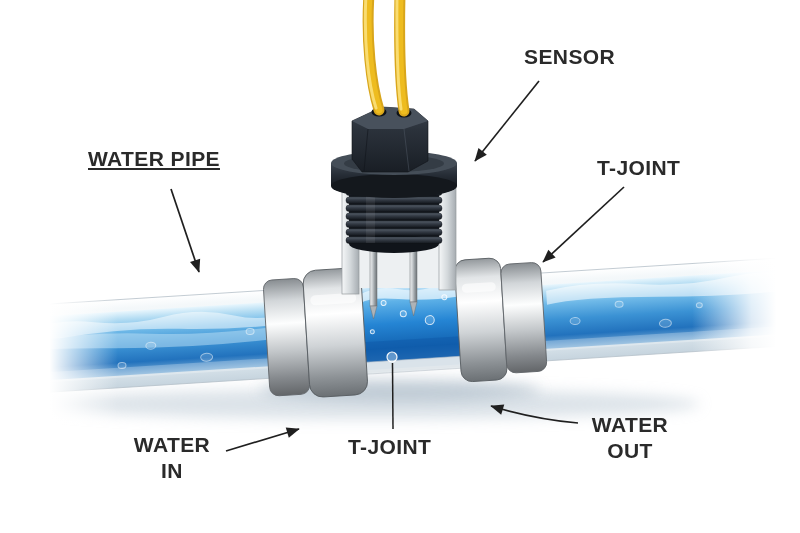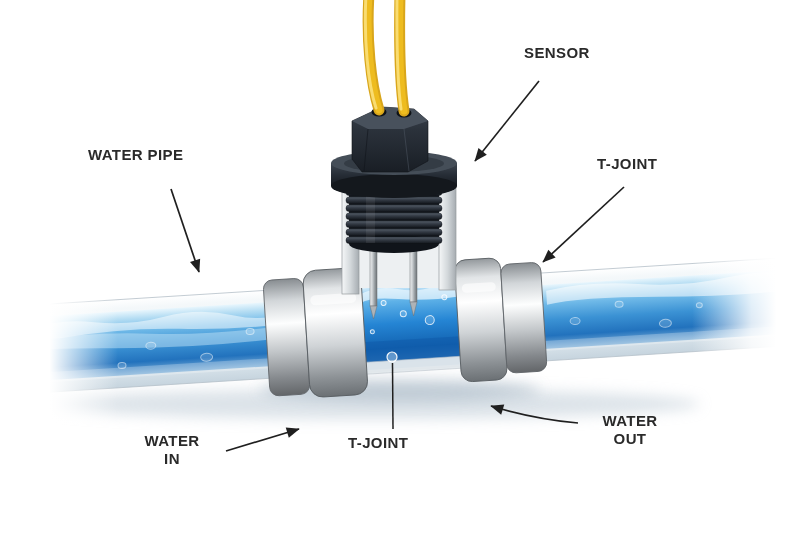--- a/index.html
+++ b/index.html
@@ -5,21 +5,21 @@
   html,body{margin:0;padding:0;background:#fff;}
   #canvas{
     position:relative;width:800px;height:533px;overflow:hidden;
     background:var(--color-background,#fff);
     font-family:"Liberation Sans",sans-serif;
   }
   #scene{position:absolute;left:0;top:0;}
   .label{
     position:absolute;
     font-family:"Liberation Sans",sans-serif;
-    font-weight:700;font-size:15px;line-height:1.22;
+    font-weight:700;font-size:21px;line-height:1.22;
     letter-spacing:.4px;
     color:var(--color-label_text,#2a2a2a);
     white-space:pre-line;
     user-select:none;
   }
   .label.center{text-align:center;}
   .arrow-line{stroke:var(--color-arrow,#1f1f1f);stroke-width:1.7;fill:none;}
   .leader-line{stroke:var(--color-arrow,#1f1f1f);stroke-width:1.5;fill:none;}
   .arrow-fill{fill:var(--color-arrow,#1f1f1f);}
   .wire-mid{stroke:var(--color-wire_yellow,#eebc1f);}
@@ -222,21 +222,21 @@
     <path d="M 171,189 L 199,272" class="arrow-line" marker-end="url(#ah)"></path>
     <path d="M 539,81 L 475,161" class="arrow-line" marker-end="url(#ah)"></path>
     <path d="M 624,187 L 543,262" class="arrow-line" marker-end="url(#ah)"></path>
     <path d="M 226,451 L 299,429" class="arrow-line" marker-end="url(#ah)"></path>
     <path d="M 578,423 Q 534,419 491,406" class="arrow-line" marker-end="url(#ah)"></path>
     <circle cx="392" cy="357" r="5" fill="rgba(205,230,250,0.4)" stroke="rgba(255,255,255,0.95)" stroke-width="1.2"></circle>
     <line x1="392.5" y1="363" x2="393" y2="429" class="leader-line"></line>
   </g>
 </svg>
 
-  <div class="label" style="left:88px;top:146px;">WATER PIPE</div>
+  <div class="label" style="left:88px;top:146px;text-decoration:underline;">WATER PIPE</div>
   <div class="label" style="left:524px;top:44px;">SENSOR</div>
   <div class="label" style="left:597px;top:155px;">T-JOINT</div>
   <div class="label center" style="left:117px;top:432px;width:110px;">WATER
 IN</div>
   <div class="label" style="left:348px;top:434px;">T-JOINT</div>
   <div class="label center" style="left:576px;top:412px;width:108px;">WATER
 OUT</div>
 </div>
 
 </body></html>

